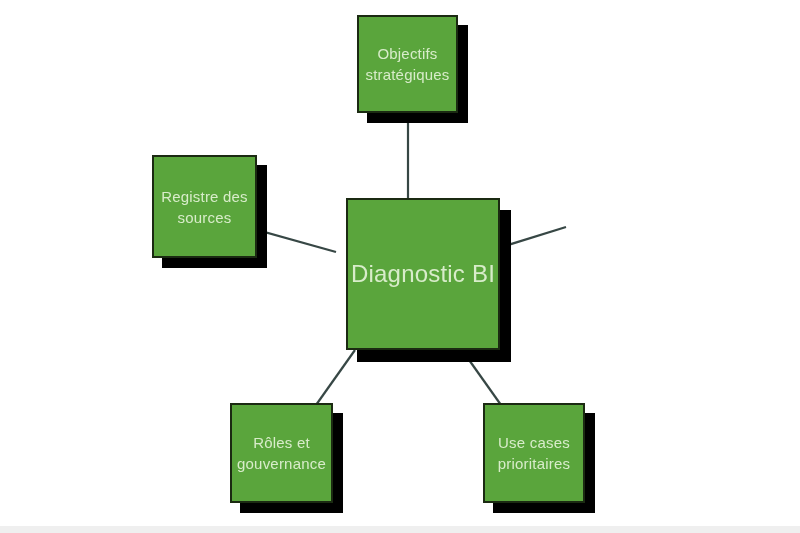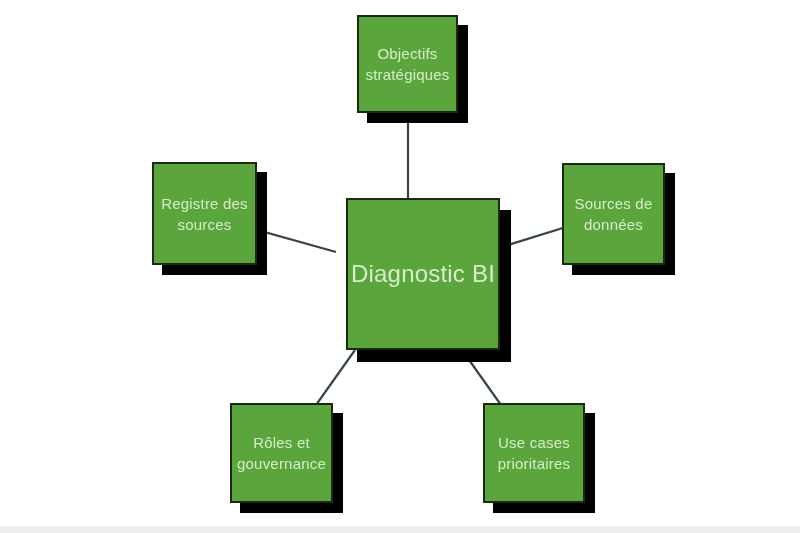--- a/index.html
+++ b/index.html
@@ -45,21 +45,21 @@
     white-space: pre-line;
     font-size: 15px;
     line-height: 1.4;
     letter-spacing: 0.2px;
   }
 
   .n-center { left: 346px; top: 198px; width: 154px; height: 152px; box-shadow: 11px 12px 0 var(--node-shadow, #000000); }
   .n-center .label { font-size: 24px; line-height: 1.2; }
 
   .n-top          { left: 357px; top: 15px;  width: 101px; height: 98px; }
-  .n-left         { left: 152px; top: 162px; width: 105px; height: 103px; }
+  .n-left         { left: 152px; top: 155px; width: 105px; height: 103px; }
   .n-right        { left: 562px; top: 163px; width: 103px; height: 102px; }
   .n-bottom-left  { left: 230px; top: 403px; width: 103px; height: 100px; }
   .n-bottom-right { left: 483px; top: 403px; width: 102px; height: 100px; }
 
   .bottom-strip {
     position: absolute;
     left: 0;
     top: 526px;
     width: 800px;
     height: 7px;
@@ -87,24 +87,20 @@
   <div class="node n-top">
     <span class="label">Objectifs
 stratégiques</span>
   </div>
 
   <div class="node n-left">
     <span class="label">Registre des
 sources</span>
   </div>
 
-  <div class="node n-right">
-    <span class="label">Sources de
-données</span>
-  </div>
 
   <div class="node n-bottom-left">
     <span class="label">Rôles et
 gouvernance</span>
   </div>
 
   <div class="node n-bottom-right">
     <span class="label">Use cases
 prioritaires</span>
   </div>

